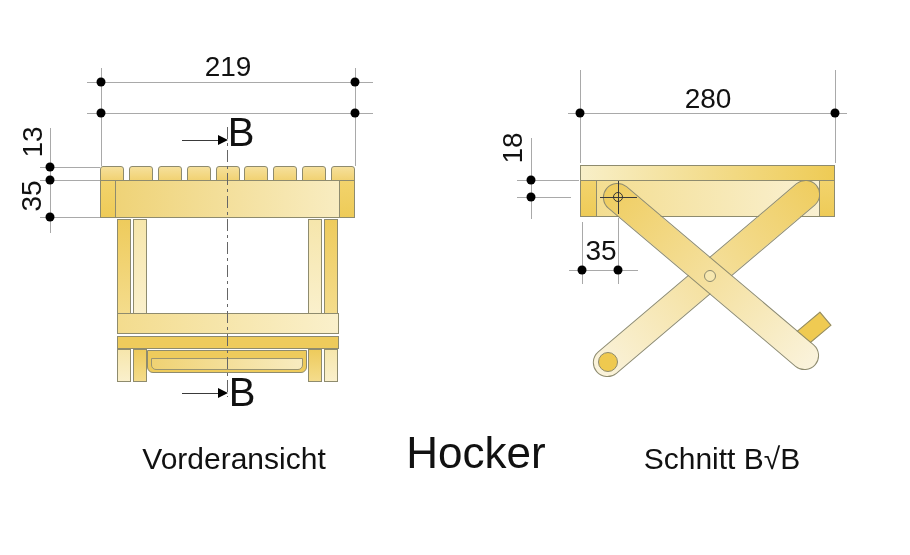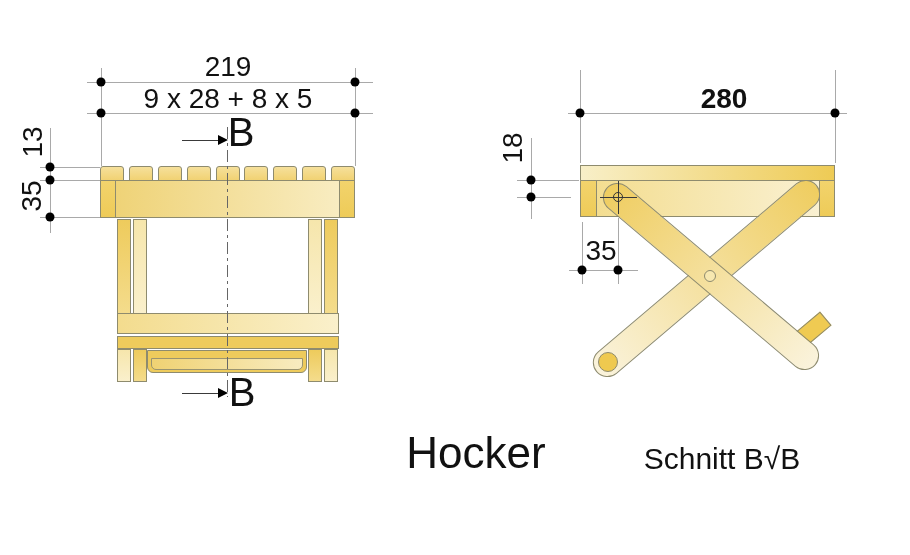--- a/index.html
+++ b/index.html
@@ -86,21 +86,20 @@
 
   <div class="s dl" style="left:101px;top:68px;width:1px;height:98px;"></div>
   <div class="s dl" style="left:355px;top:68px;width:1px;height:98px;"></div>
   <div class="s dl" style="left:87px;top:82px;width:286px;height:1px;"></div>
   <div class="s dl" style="left:87px;top:113px;width:286px;height:1px;"></div>
   <div class="s dot" style="left:101px;top:82px;"></div>
   <div class="s dot" style="left:355px;top:82px;"></div>
   <div class="s dot" style="left:101px;top:113px;"></div>
   <div class="s dot" style="left:355px;top:113px;"></div>
   <div class="s txt" style="left:228px;top:67px;">219</div>
-  <div class="s txt" style="left:228px;top:99px;">9 x 28 + 8 x 5</div>
 
   <div class="s dl" style="left:40px;top:167px;width:60px;height:1px;"></div>
   <div class="s dl" style="left:40px;top:180px;width:60px;height:1px;"></div>
   <div class="s dl" style="left:40px;top:217px;width:60px;height:1px;"></div>
   <div class="s dl" style="left:50px;top:128px;width:1px;height:105px;"></div>
   <div class="s dot" style="left:50px;top:167px;"></div>
   <div class="s dot" style="left:50px;top:180px;"></div>
   <div class="s dot" style="left:50px;top:217px;"></div>
   <div class="s txtv" style="left:33px;top:142px;">13</div>
   <div class="s txtv" style="left:32px;top:196px;">35</div>
@@ -123,32 +122,33 @@
   <div class="s circle hub" style="left:704px;top:270px;width:12px;height:12px;"></div>
   <div class="s dark" style="left:600px;top:197px;width:37px;height:1px;"></div>
   <div class="s dark" style="left:618px;top:181px;width:1px;height:33px;"></div>
   <div class="s hubring" style="left:613px;top:192px;width:10px;height:10px;"></div>
 
   <div class="s dl" style="left:580px;top:70px;width:1px;height:93px;"></div>
   <div class="s dl" style="left:835px;top:70px;width:1px;height:93px;"></div>
   <div class="s dl" style="left:568px;top:113px;width:279px;height:1px;"></div>
   <div class="s dot" style="left:580px;top:113px;"></div>
   <div class="s dot" style="left:835px;top:113px;"></div>
-  <div class="s txt" style="left:724px;top:99px;font-weight:bold;">280</div>
+  <div class="s txt" style="left:708px;top:99px;">280</div>
 
   <div class="s dl" style="left:531px;top:138px;width:1px;height:81px;"></div>
   <div class="s dl" style="left:517px;top:180px;width:62px;height:1px;"></div>
   <div class="s dl" style="left:517px;top:197px;width:54px;height:1px;"></div>
   <div class="s dot" style="left:531px;top:180px;"></div>
   <div class="s dot" style="left:531px;top:197px;"></div>
   <div class="s txtv" style="left:513px;top:148px;">18</div>
 
   <div class="s dl" style="left:582px;top:222px;width:1px;height:62px;"></div>
   <div class="s dl" style="left:618px;top:218px;width:1px;height:66px;"></div>
   <div class="s dl" style="left:569px;top:270px;width:69px;height:1px;"></div>
   <div class="s dot" style="left:582px;top:270px;"></div>
   <div class="s dot" style="left:618px;top:270px;"></div>
   <div class="s txt" style="left:601px;top:251px;">35</div>
 
+  <div class="s txt cap-label" style="left:234px;top:459px;">Vorderansicht</div>
   <div class="s txt cap-label" style="left:722px;top:459px;">Schnitt B√B</div>
   <div class="s txt title" style="left:476px;top:453px;">Hocker</div>
 
 </div>
 
 </body></html>

